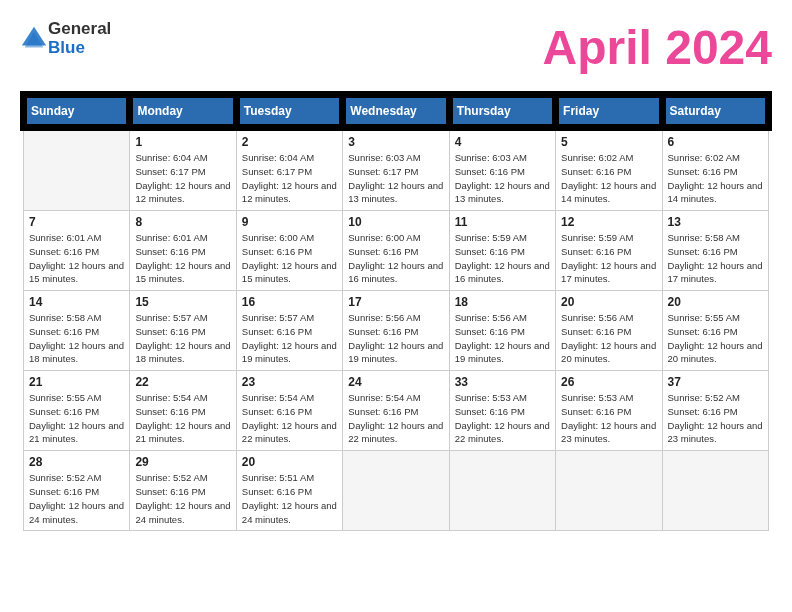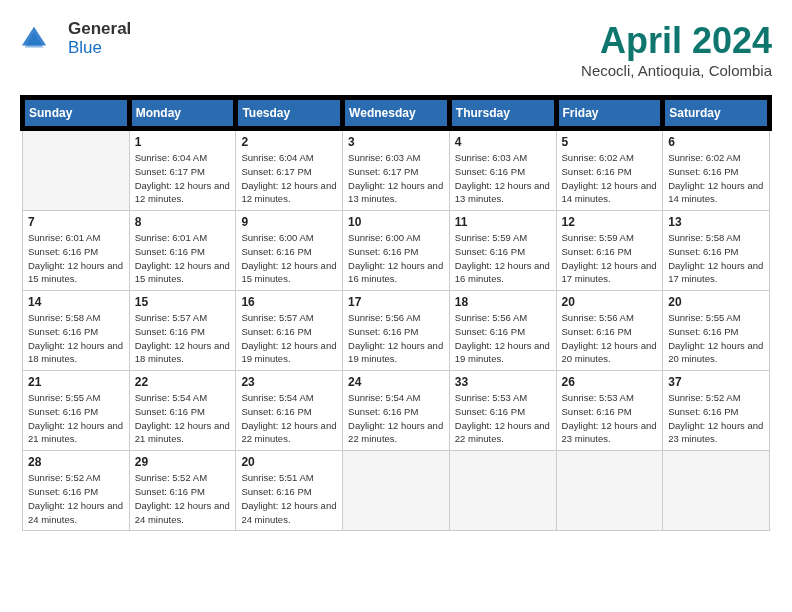--- a/index.html
+++ b/index.html
@@ -12,64 +12,64 @@
     }
     .header {
       display: flex;
       justify-content: space-between;
       align-items: flex-start;
       margin-bottom: 16px;
     }
     .logo {
       display: flex;
       align-items: center;
-      gap: 20px;
+      gap: 0;
     }
     .logo-text {
       display: flex;
       flex-direction: column;
       line-height: 1.1;
     }
     .logo-general {
       font-size: 17px;
       font-weight: bold;
       color: #333;
     }
     .logo-blue {
       font-size: 17px;
-      font-weight: normal;
+      font-weight: bold;
       color: #1a6fc4;
     }
     .logo-icon {
       width: 28px;
       height: 28px;
     }
     .title-block {
       text-align: right;
     }
     .month-title {
-      font-size: 36px;
-      font-weight: bold;
-      color: #0f766e;
+      font-size: 48px;
+      font-weight: bold;
+      color: #ec4899;
     }
     .location {
       font-size: 15px;
       color: #444;
     }
     .calendar {
       width: 100%;
       border-collapse: collapse;
     }
     .calendar th {
       background: #2b6cb0;
       color: #fff;
       font-size: 12px;
       font-weight: bold;
       padding: 6px 4px;
-      border: 5px solid #000000;
+      border: 7px solid #000000;
       text-align: left;
     }
     .calendar td {
       border: 1px solid #ccc;
       vertical-align: top;
       padding: 4px 5px;
       width: calc(100%/7);
       min-height: 70px;
       font-size: 10px;
       color: #333;
@@ -106,21 +106,20 @@
       <polygon points="15,2 28,22 2,22" fill="#1a6fc4" opacity="0.85"></polygon>
       <polygon points="15,8 25,24 5,24" fill="#1a6fc4" opacity="0.5"></polygon>
     </svg>
     <div class="logo-text">
       <span class="logo-general">General</span>
       <span class="logo-blue">Blue</span>
     </div>
   </div>
   <div class="title-block">
     <div class="month-title">April 2024</div>
-    <div class="location">Necocli, Antioquia, Colombia</div>
   </div>
 </div>
 
 <table class="calendar">
   <thead>
     <tr>
     <th>Sunday</th>
         <th>Monday</th>
         <th>Tuesday</th>
         <th>Wednesday</th>

